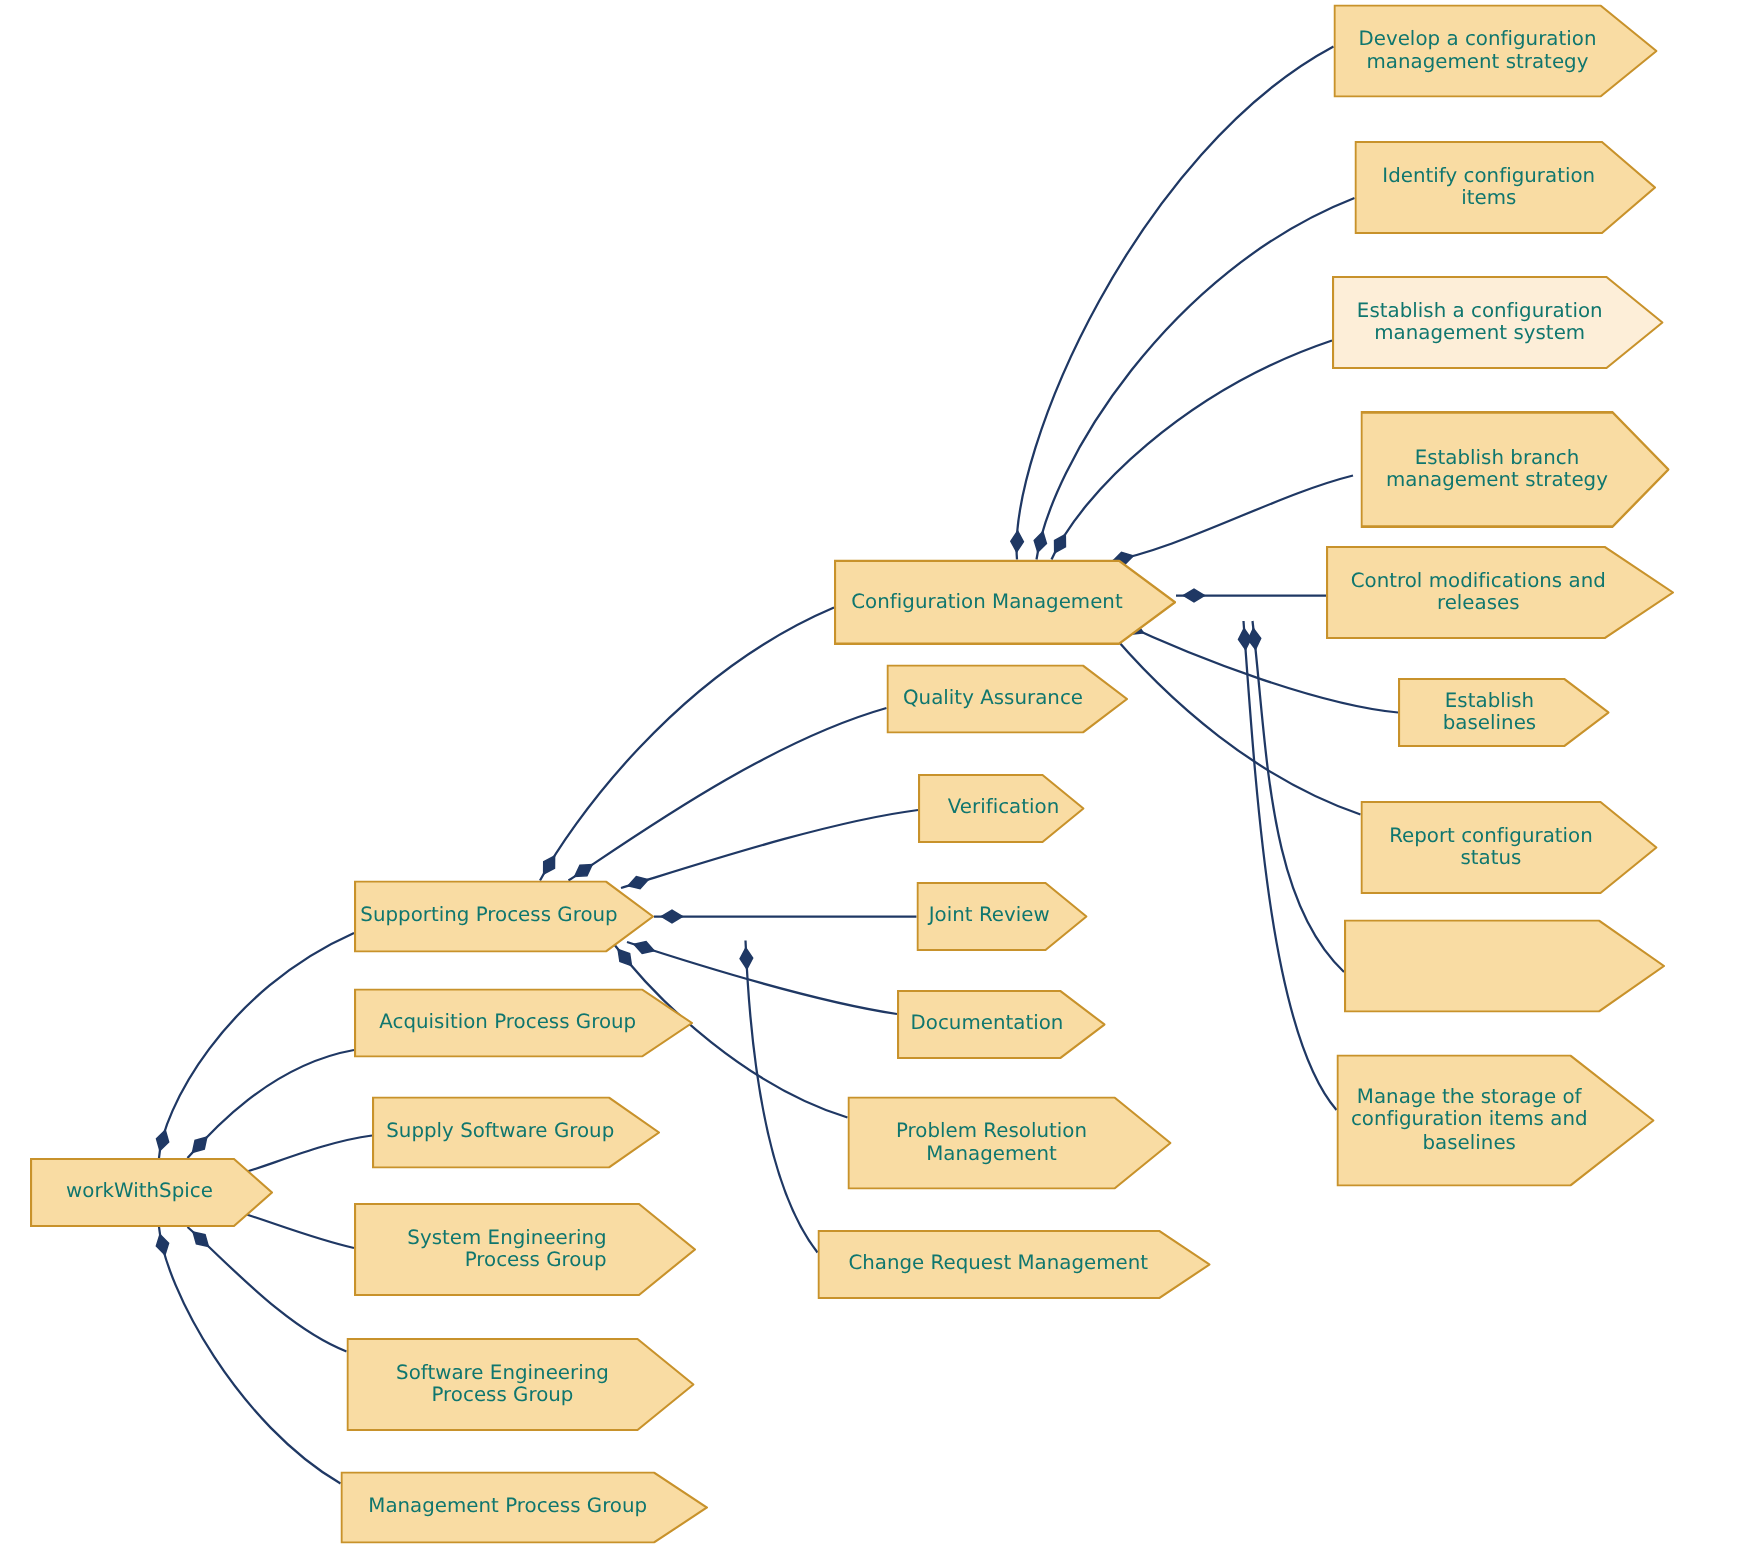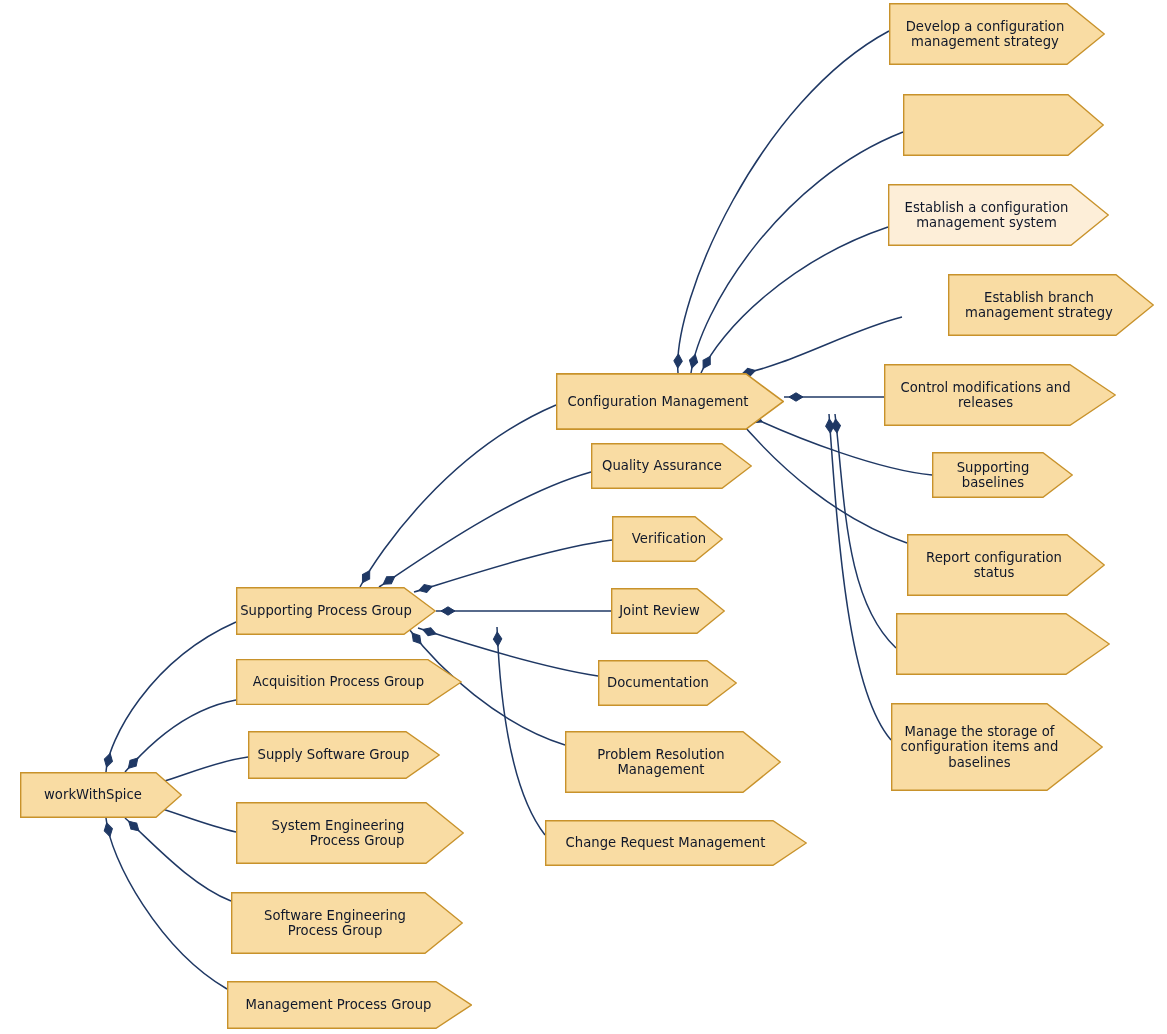--- a/index.html
+++ b/index.html
@@ -22,21 +22,21 @@
     width: 1167px;
     height: 1034px;
     pointer-events: none;
   }
   .node {
     position: absolute;
     display: flex;
     align-items: center;
     justify-content: center;
     text-align: center;
-    color: #0f172a;
+    color: #0f766e;
     font-size: 13.2px;
     line-height: 15.5px;
     letter-spacing: 0.02px;
     padding: 0 0 0 0;
     z-index: 5;
     white-space: pre-line;
   }
   .node .node-bg {
     position: absolute;
     left: 0; top: 0;
@@ -189,36 +189,37 @@
 Management</span></div>
       <div class="node" style="left: 545px; top: 820px; width: 262px; height: 46px;"><svg class="node-bg" viewBox="0 0 262 46" preserveAspectRatio="none">
           <path d="M 0.7 0.7 L 228 0.7 L 261.3 23 L 228 45.3 L 0.7 45.3 Z" fill="#f9dca3" stroke="#c8922b" stroke-width="1.4"></path>
         </svg><span class="node-label" style="padding-right: 21px;">Change Request Management</span></div>
       <div class="node" style="left: 889px; top: 3px; width: 216px; height: 62px;"><svg class="node-bg" viewBox="0 0 216 62" preserveAspectRatio="none">
           <path d="M 0.7 0.7 L 178 0.7 L 215.3 31 L 178 61.3 L 0.7 61.3 Z" fill="#f9dca3" stroke="#c8922b" stroke-width="1.4"></path>
         </svg><span class="node-label" style="padding-right: 24px;">Develop a configuration
 management strategy</span></div>
       <div class="node" style="left: 903px; top: 94px; width: 201px; height: 62px;"><svg class="node-bg" viewBox="0 0 201 62" preserveAspectRatio="none">
           <path d="M 0.7 0.7 L 165 0.7 L 200.3 31 L 165 61.3 L 0.7 61.3 Z" fill="#f9dca3" stroke="#c8922b" stroke-width="1.4"></path>
-        </svg></div>
+        </svg><span class="node-label" style="padding-right: 22px;">Identify configuration
+items</span></div>
       <div class="node" style="left: 888px; top: 184px; width: 221px; height: 62px;"><svg class="node-bg" viewBox="0 0 221 62" preserveAspectRatio="none">
           <path d="M 0.7 0.7 L 183 0.7 L 220.3 31 L 183 61.3 L 0.7 61.3 Z" fill="#fdeed8" stroke="#c8922b" stroke-width="1.4"></path>
         </svg><span class="node-label" style="padding-right: 24px;">Establish a configuration
 management system</span></div>
-      <div class="node" style="left: 948px; top: 274px; width: 206px; height: 62px; justify-content: center;"><svg class="node-bg" viewBox="0 0 206 62" preserveAspectRatio="none">
+      <div class="node" style="left: 907px; top: 274px; width: 206px; height: 78px; justify-content: center;"><svg class="node-bg" viewBox="0 0 206 62" preserveAspectRatio="none">
           <path d="M 0.7 0.7 L 168 0.7 L 205.3 31 L 168 61.3 L 0.7 61.3 Z" fill="#f9dca3" stroke="#c8922b" stroke-width="1.4"></path>
         </svg><span class="node-label" style="padding-right: 24px;">Establish branch
 management strategy</span></div>
       <div class="node" style="left: 884px; top: 364px; width: 232px; height: 62px;"><svg class="node-bg" viewBox="0 0 232 62" preserveAspectRatio="none">
           <path d="M 0.7 0.7 L 186 0.7 L 231.3 31 L 186 61.3 L 0.7 61.3 Z" fill="#f9dca3" stroke="#c8922b" stroke-width="1.4"></path>
         </svg><span class="node-label" style="padding-right: 29px;">Control modifications and
 releases</span></div>
       <div class="node" style="left: 932px; top: 452px; width: 141px; height: 46px;"><svg class="node-bg" viewBox="0 0 141 46" preserveAspectRatio="none">
           <path d="M 0.7 0.7 L 111 0.7 L 140.3 23 L 111 45.3 L 0.7 45.3 Z" fill="#f9dca3" stroke="#c8922b" stroke-width="1.4"></path>
-        </svg><span class="node-label" style="padding-right: 19px;">Supporting baselines</span></div>
+        </svg><span class="node-label" style="padding-right: 19px;">Establish baselines</span></div>
       <div class="node" style="left: 907px; top: 534px; width: 198px; height: 62px;"><svg class="node-bg" viewBox="0 0 198 62" preserveAspectRatio="none">
           <path d="M 0.7 0.7 L 160 0.7 L 197.3 31 L 160 61.3 L 0.7 61.3 Z" fill="#f9dca3" stroke="#c8922b" stroke-width="1.4"></path>
         </svg><span class="node-label" style="padding-right: 24px;">Report configuration
 status</span></div>
       <div class="node" style="left: 896px; top: 613px; width: 214px; height: 62px;"><svg class="node-bg" viewBox="0 0 214 62" preserveAspectRatio="none">
           <path d="M 0.7 0.7 L 170 0.7 L 213.3 31 L 170 61.3 L 0.7 61.3 Z" fill="#f9dca3" stroke="#c8922b" stroke-width="1.4"></path>
         </svg></div>
       <div class="node" style="left: 891px; top: 703px; width: 212px; height: 88px;"><svg class="node-bg" viewBox="0 0 212 88" preserveAspectRatio="none">
           <path d="M 0.7 0.7 L 156 0.7 L 211.3 44 L 156 87.3 L 0.7 87.3 Z" fill="#f9dca3" stroke="#c8922b" stroke-width="1.4"></path>
         </svg><span class="node-label" style="padding-right: 35px;">Manage the storage of

